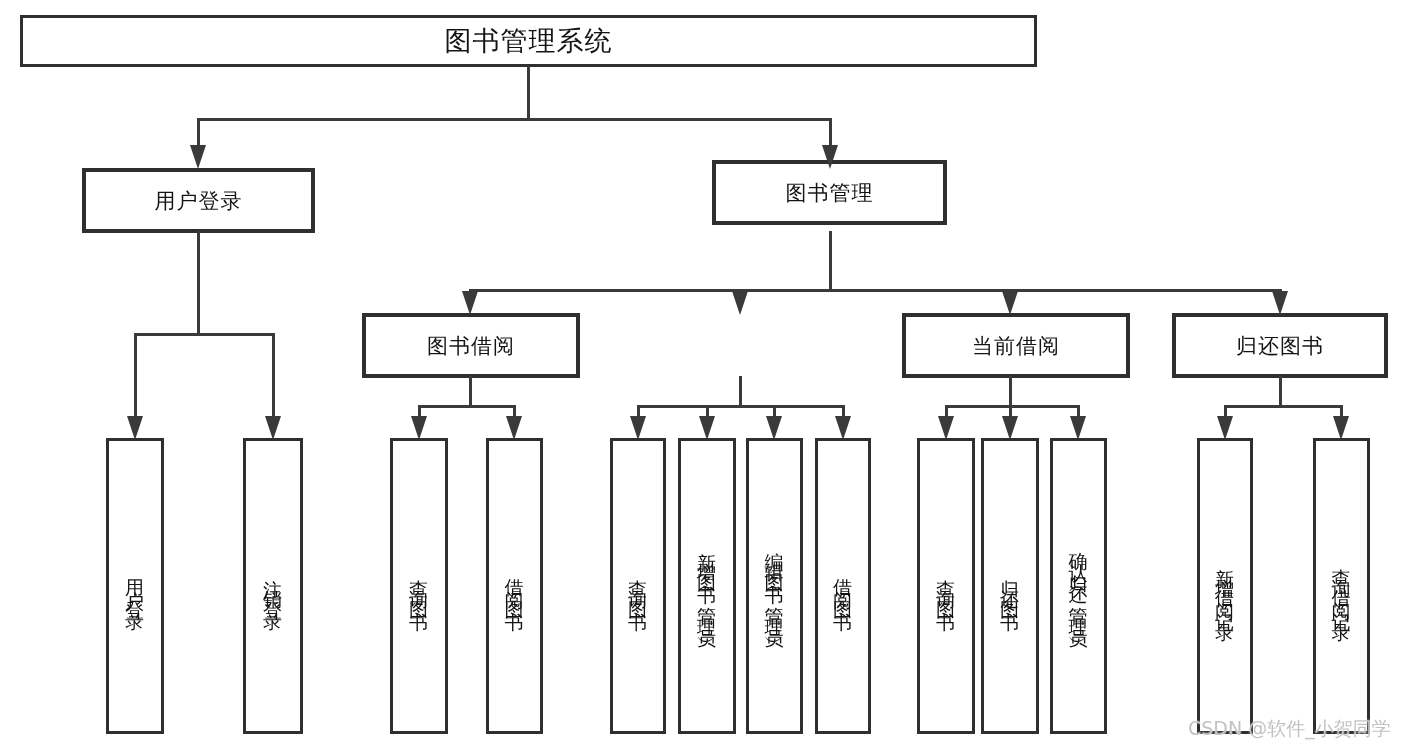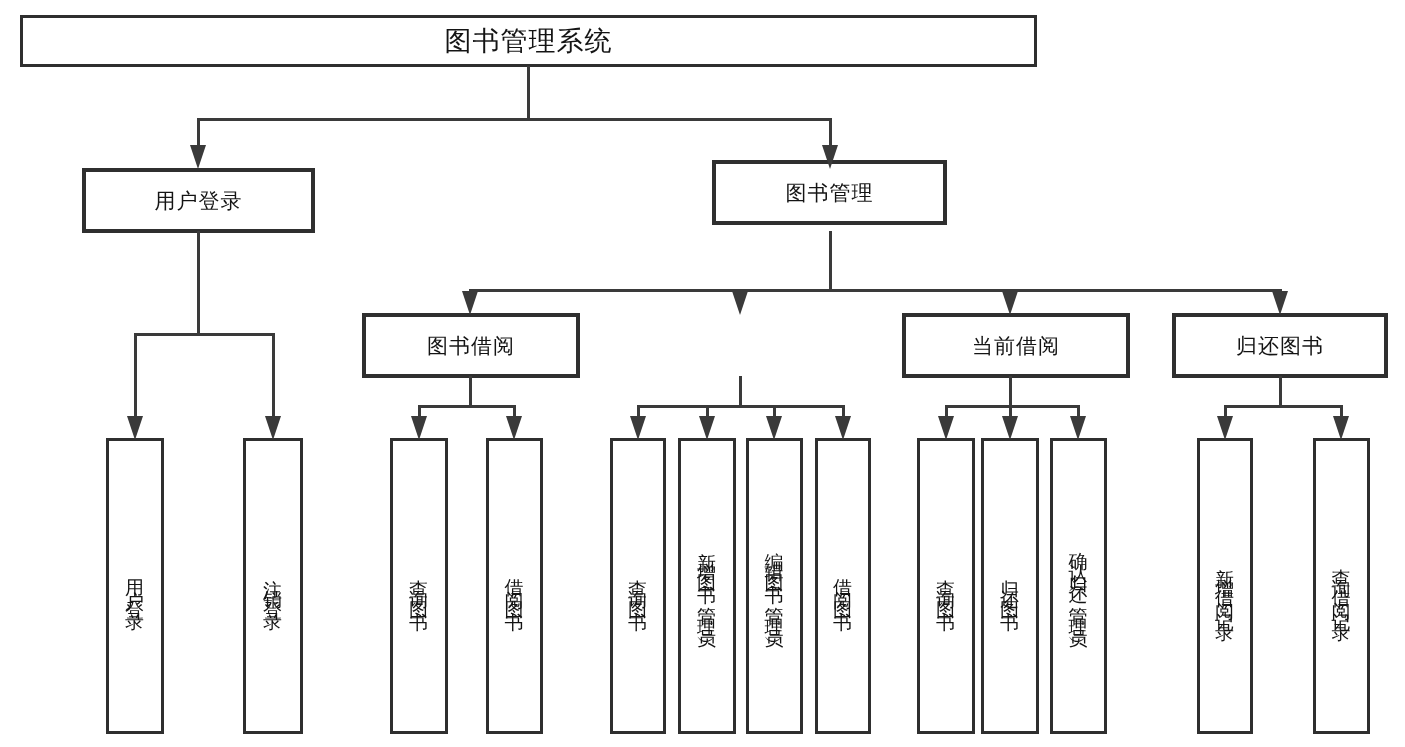--- a/index.html
+++ b/index.html
@@ -178,14 +178,15 @@
   <i class="vl" style="left:1009px;top:405px;height:13px"></i>
   <i class="ar" style="left:1002px;top:416px"></i>
   <i class="vl" style="left:1077px;top:405px;height:13px"></i>
   <i class="ar" style="left:1070px;top:416px"></i>
 
   <i class="vl" style="left:1224px;top:405px;height:13px"></i>
   <i class="ar" style="left:1217px;top:416px"></i>
   <i class="vl" style="left:1340px;top:405px;height:13px"></i>
   <i class="ar" style="left:1333px;top:416px"></i>
 
+  <div id="watermark">CSDN @软件_小贺同学</div>
 
 </div>
 
 </body></html>

